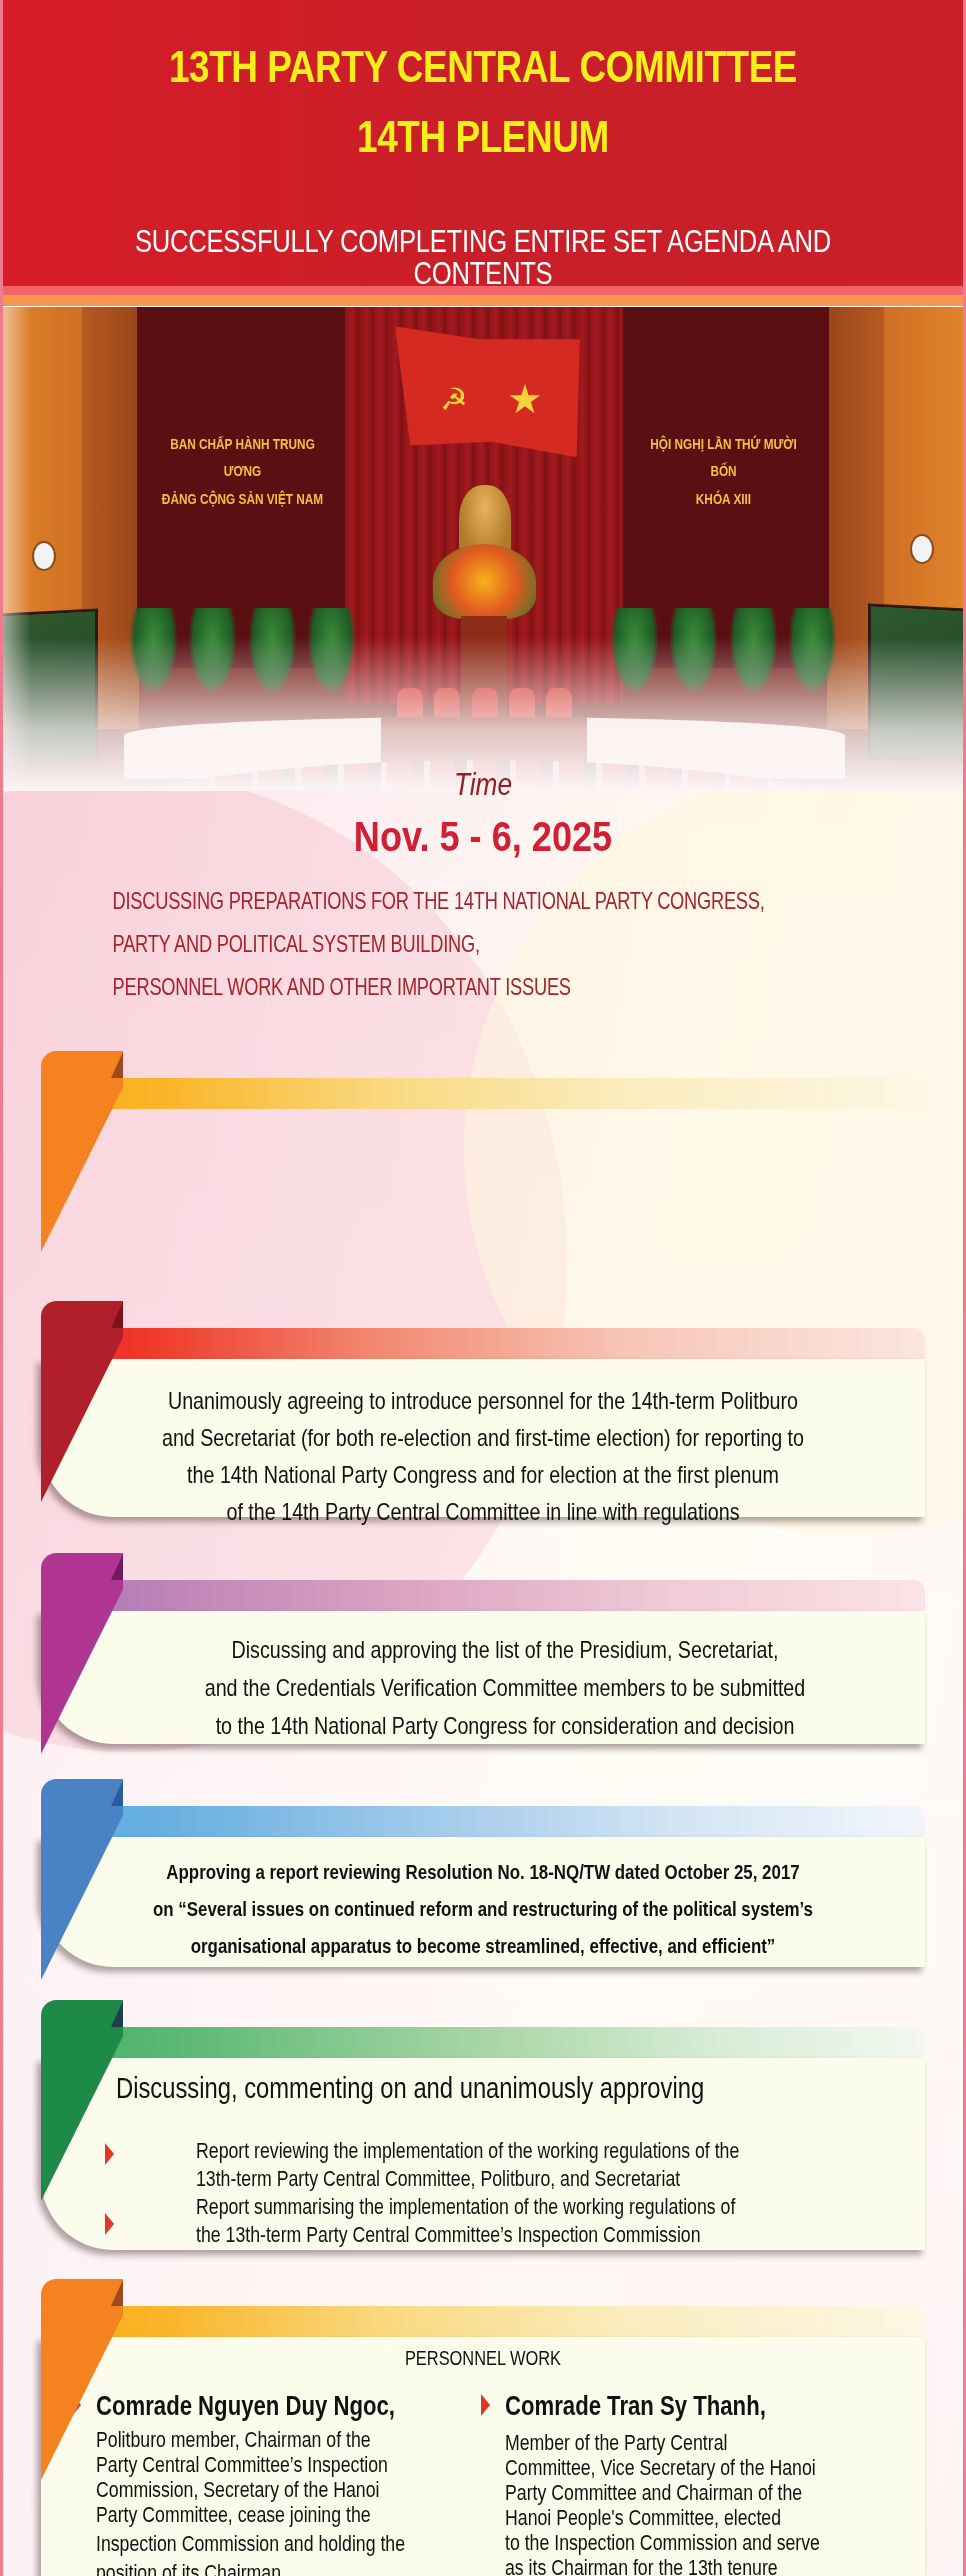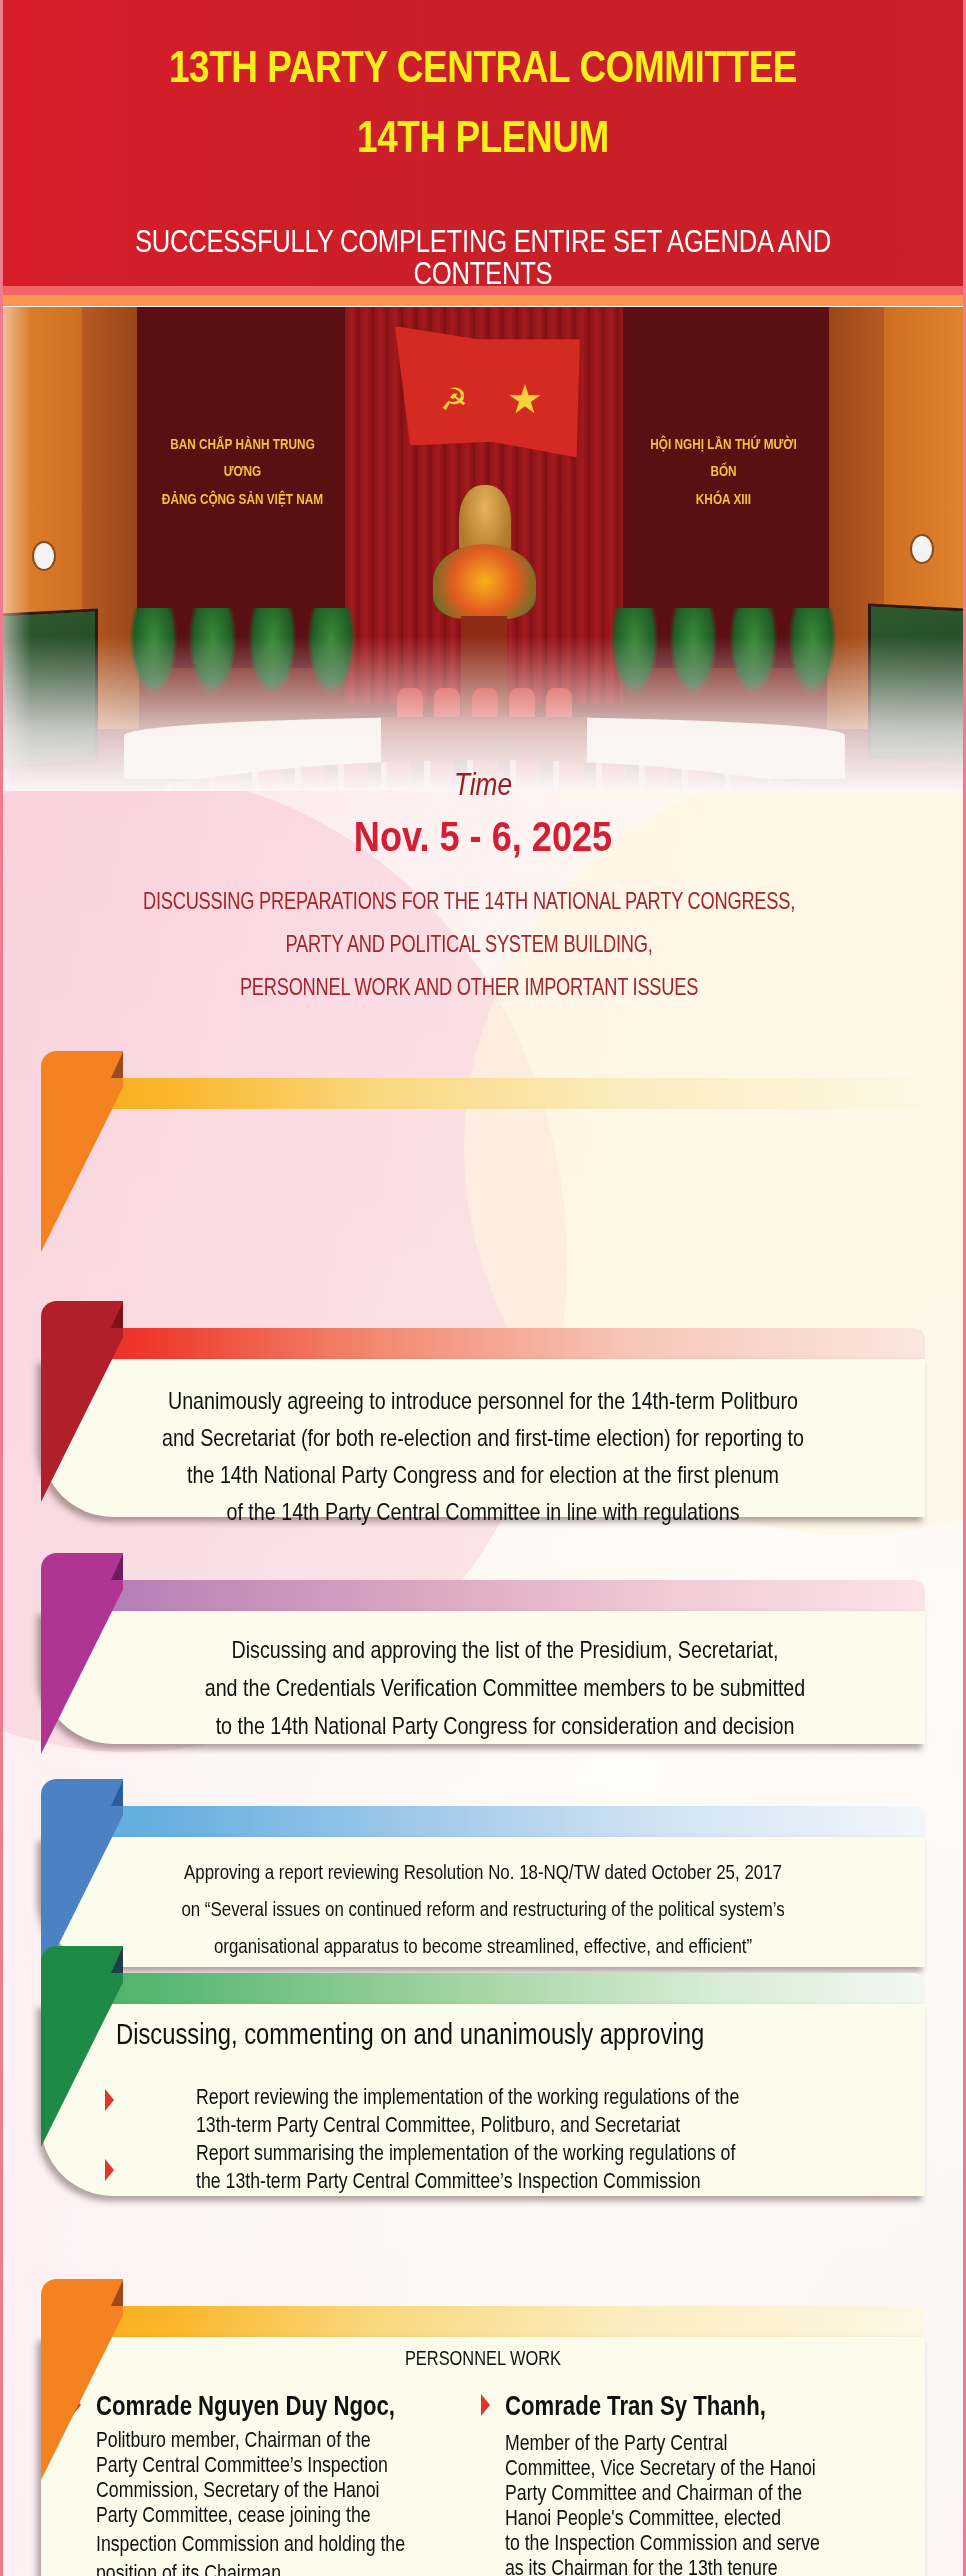--- a/index.html
+++ b/index.html
@@ -119,21 +119,21 @@
     color: #9b1b20; font-style: italic; font-size: 32px;
     transform: scaleX(0.82); display: inline-block; line-height: 1;
     position: absolute; left: 0; width: 100%; top: 6.2px;
   }
   .time-date {
     color: #d21f33; font-weight: bold; font-size: 43px;
     transform: scaleX(0.84); display: inline-block; line-height: 1;
     position: absolute; left: 0; width: 100%; top: 53px;
   }
   .agenda {
-    position: absolute; left: 0; width: 938px; top: 889px; text-align: center; z-index: 6;
+    position: absolute; left: 0; width: 938px; top: 889px; z-index: 6;
   }
   .agenda .line {
     color: #a6232a; font-size: 24px; line-height: 1; height: 43px;
     transform: scaleX(0.76); transform-origin: center;
     letter-spacing: -0.3px;
   }
 
   
   .card { position: absolute; left: 41px; width: 884px; z-index: 10; }
   .card .band {
@@ -301,34 +301,34 @@
   <div class="band"></div>
   <div class="body">
     <div class="text" style="top:27px; font-size:24px;padding-left:44px;">
       <span class="ln" style="height:38px;">Discussing and approving the list of the Presidium, Secretariat,</span>
       <span class="ln" style="height:38px;">and the Credentials Verification Committee members to be submitted</span>
       <span class="ln" style="height:38px;">to the 14th National Party Congress for consideration and decision</span>
     </div>
   </div>
 </div>
 
-<div class="card c-blue" style="top:1779px; height:188px;">
+<div class="card c-blue" style="top:1779px; height:188px;font-weight:bold;">
   <div class="tab"></div>
   <div class="tab-fold"></div>
   <div class="band"></div>
   <div class="body">
     <div class="text" style="top:25px; font-size:20.6px;">
       <span class="ln" style="height:37px;">Approving a report reviewing Resolution No. 18-NQ/TW dated October 25, 2017</span>
       <span class="ln" style="height:37px;">on “Several issues on continued reform and restructuring of the political system’s</span>
       <span class="ln" style="height:37px;">organisational apparatus to become streamlined, effective, and efficient”</span>
     </div>
   </div>
 </div>
 
-<div class="card c-green" style="top:1946px; height:250px;padding-left:28px;">
+<div class="card c-green" style="top:2000px; height:250px;padding-left:28px;">
   <div class="tab"></div>
   <div class="tab-fold"></div>
   <div class="band"></div>
   <div class="body">
     <div class="text" style="top:15.5px; font-size:29px; text-align:left; left:75px;">
       <span class="ln" style="transform-origin:left center;">Discussing, commenting on and unanimously approving</span>
     </div>
     <span class="bullet" style="left:64px; top:85px;"></span>
     <div class="text" style="top:82px; left:155px; text-align:left; font-size:21.6px;">
       <span class="ln" style="height:28px; transform-origin:left center;">Report reviewing the implementation of the working regulations of the</span>

